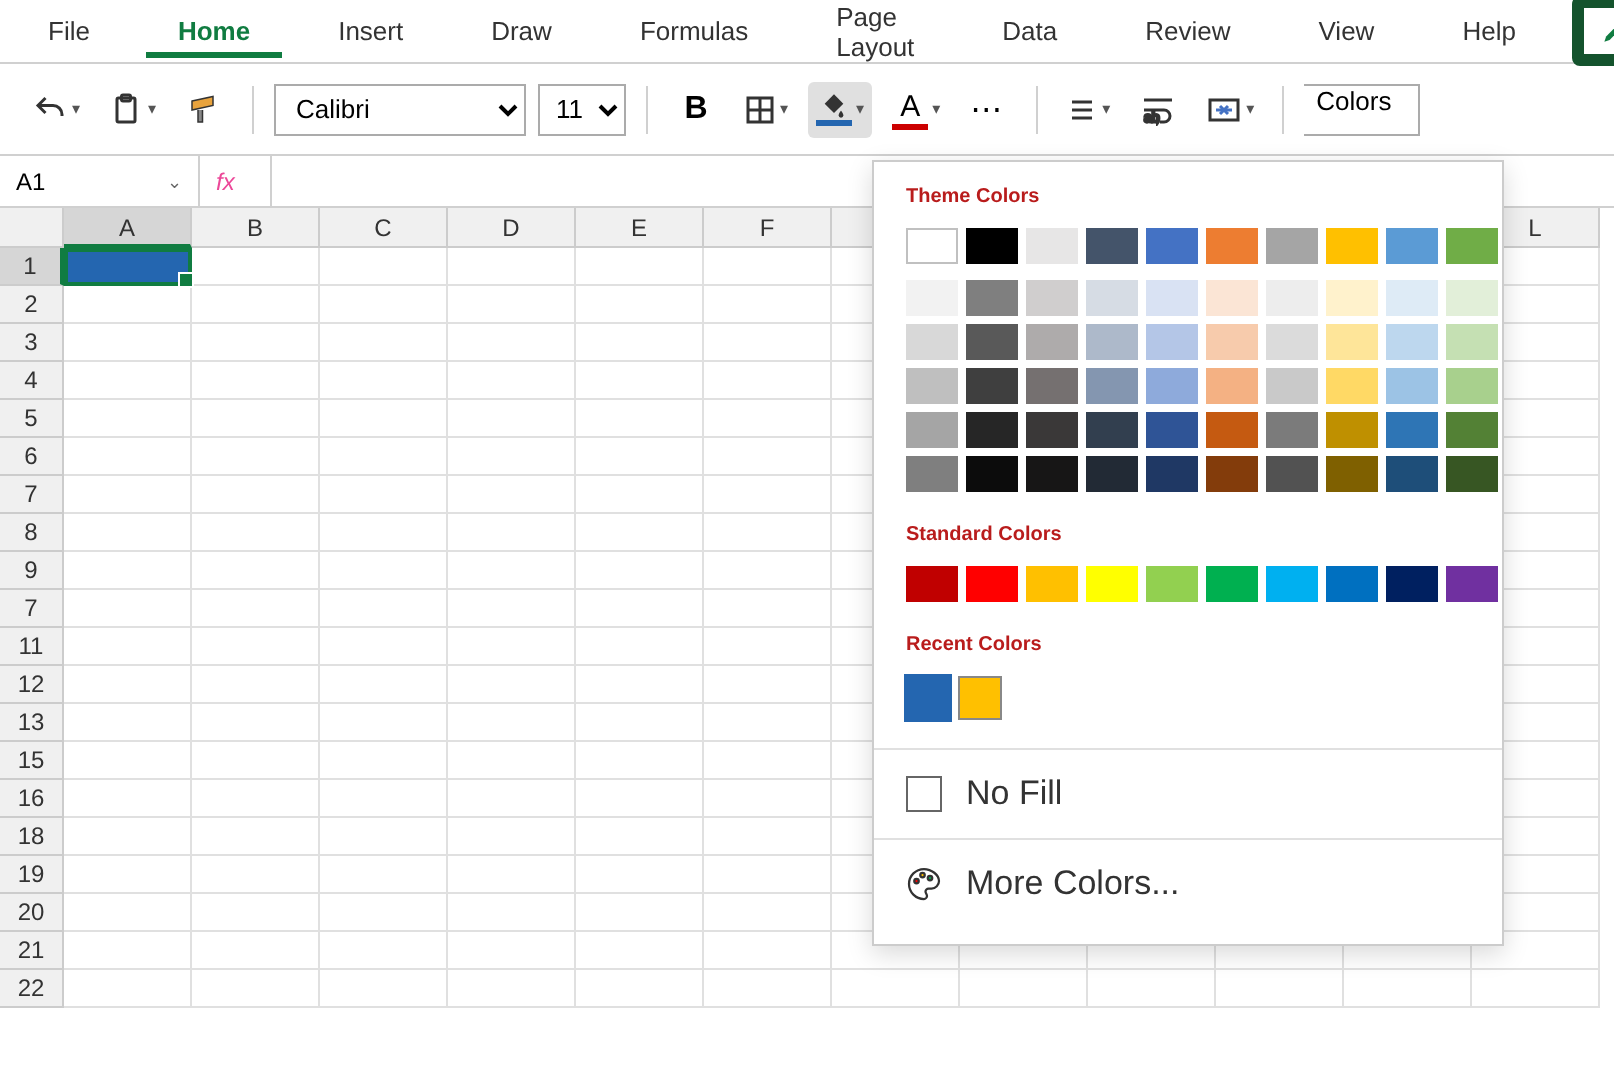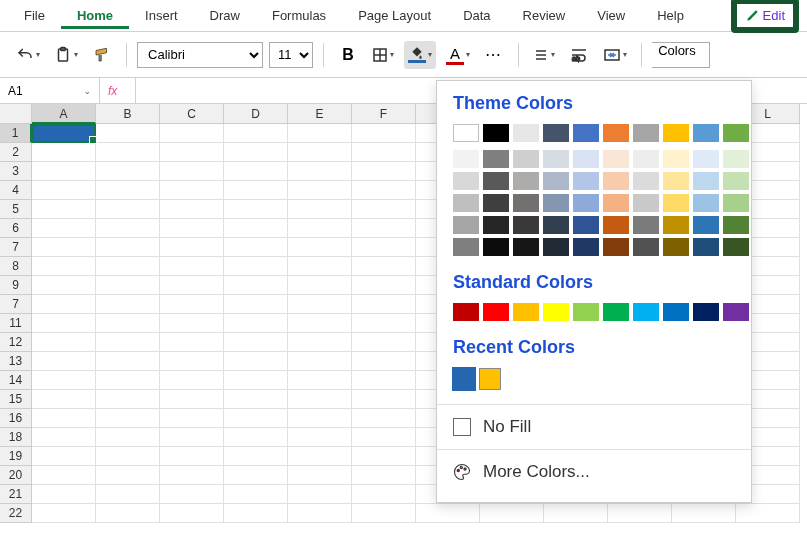--- a/index.html
+++ b/index.html
@@ -1,18 +1,18 @@
 <!DOCTYPE html>
 <html><head>
 <meta charset="utf-8">
 <style>
 * { box-sizing: border-box; margin: 0; padding: 0; font-family: 'Segoe UI', Arial, sans-serif; }
 body { background: #fff; overflow: hidden; width: 807px; height: 540px; position: relative; }
 
-.ribbon-tabs { display: flex; align-items: center; height: 32px; border-bottom: 1px solid #d0d0d0; padding: 0 8px; gap: 0; }
+.ribbon-tabs { display: flex; align-items: center; height: 32px; border-bottom: 1px solid #d0d0d0; padding: 0 8px; gap: 12px; }
 .ribbon-tab { padding: 6px 16px; font-size: 13px; color: #333; cursor: pointer; }
 .ribbon-tab.active { font-weight: 600; color: #107c41; border-bottom: 3px solid #107c41; padding-bottom: 3px; }
 
 .edit-btn { margin-left: auto; display: flex; align-items: center; gap: 4px; color: #6d28d9; font-size: 13px; padding: 4px 8px; border: 6px solid #14532d; border-radius: 4px; cursor: pointer; }
 .edit-btn svg { width: 14px; height: 14px; }
 
 .toolbar { display: flex; align-items: center; height: 46px; padding: 0 12px; gap: 6px; border-bottom: 1px solid #d0d0d0; }
 .tb-btn { display: flex; align-items: center; justify-content: center; height: 28px; min-width: 28px; padding: 0 4px; cursor: pointer; border-radius: 3px; }
 .tb-dd { display: flex; align-items: center; }
 .tb-dd .chev { margin-left: 2px; }
@@ -35,21 +35,21 @@
 .colhead.sel { background: #d6d6d6; border-bottom: 2px solid #107c41; }
 
 .row { display: flex; height: 19px; }
 .rowhead { width: 32px; height: 19px; background: #f0f0f0; border-right: 1px solid #ccc; border-bottom: 1px solid #ccc; text-align: center; font-size: 12px; line-height: 19px; color: #333; }
 .rowhead.sel { background: #d6d6d6; border-right: 2px solid #107c41; }
 .cell { width: 64px; height: 19px; border-right: 1px solid #e0e0e0; border-bottom: 1px solid #e0e0e0; font-size: 12px; }
 .cell.selected { background: #2466b0; border: 2px solid #107c41; position: relative; }
 .cell.selected::after { content: ''; position: absolute; right: -3px; bottom: -3px; width: 6px; height: 6px; background: #107c41; border: 1px solid #fff; }
 
 .color-panel { position: absolute; top: 80px; left: 436px; width: 316px; background: #fff; border: 1px solid #ccc; box-shadow: 0 4px 12px rgba(0,0,0,0.15); padding: 12px 16px; z-index: 100; }
-.cp-title { font-size: 18px; font-weight: 600; margin-bottom: 10px; color: #1d4ed8; }
+.cp-title { font-size: 10px; font-weight: 600; margin-bottom: 10px; color: #b91c1c; }
 .swatch-grid { display: flex; flex-wrap: wrap; gap: 4px; margin-bottom: 16px; width: 296px; }
 .swatch-grid.theme-head { margin-bottom: 8px; }
 .swatch { width: 20px; height: 20px; cursor: pointer; border: 1px solid transparent; }
 .swatch.bordered { border: 1px solid #c0c0c0; }
 .cp-option { display: flex; align-items: center; gap: 12px; padding: 8px 0; font-size: 17px; color: #333; cursor: pointer; }
 .nofill-box { width: 18px; height: 18px; border: 1px solid #666; }
 .palette-icon { width: 18px; height: 18px; }
 .recent-row { display: flex; gap: 4px; margin-bottom: 14px; }
 .recent-sw { width: 22px; height: 22px; border: 1px solid #888; cursor: pointer; }
 .recent-sw.sel { outline: 2px solid #2466b0; outline-offset: -1px; }
@@ -359,35 +359,20 @@
       <div class="cell"></div>
       <div class="cell"></div>
       <div class="cell"></div>
       <div class="cell"></div>
       <div class="cell"></div>
       <div class="cell"></div>
       <div class="cell"></div>
     </div>
     <div class="row">
       <div class="rowhead">13</div>
-      <div class="cell"></div>
-      <div class="cell"></div>
-      <div class="cell"></div>
-      <div class="cell"></div>
-      <div class="cell"></div>
-      <div class="cell"></div>
-      <div class="cell"></div>
-      <div class="cell"></div>
-      <div class="cell"></div>
-      <div class="cell"></div>
-      <div class="cell"></div>
-      <div class="cell"></div>
-    </div>
-    <div class="row">
-      <div class="rowhead">14</div>
       <div class="cell"></div>
       <div class="cell"></div>
       <div class="cell"></div>
       <div class="cell"></div>
       <div class="cell"></div>
       <div class="cell"></div>
       <div class="cell"></div>
       <div class="cell"></div>
       <div class="cell"></div>
       <div class="cell"></div>

